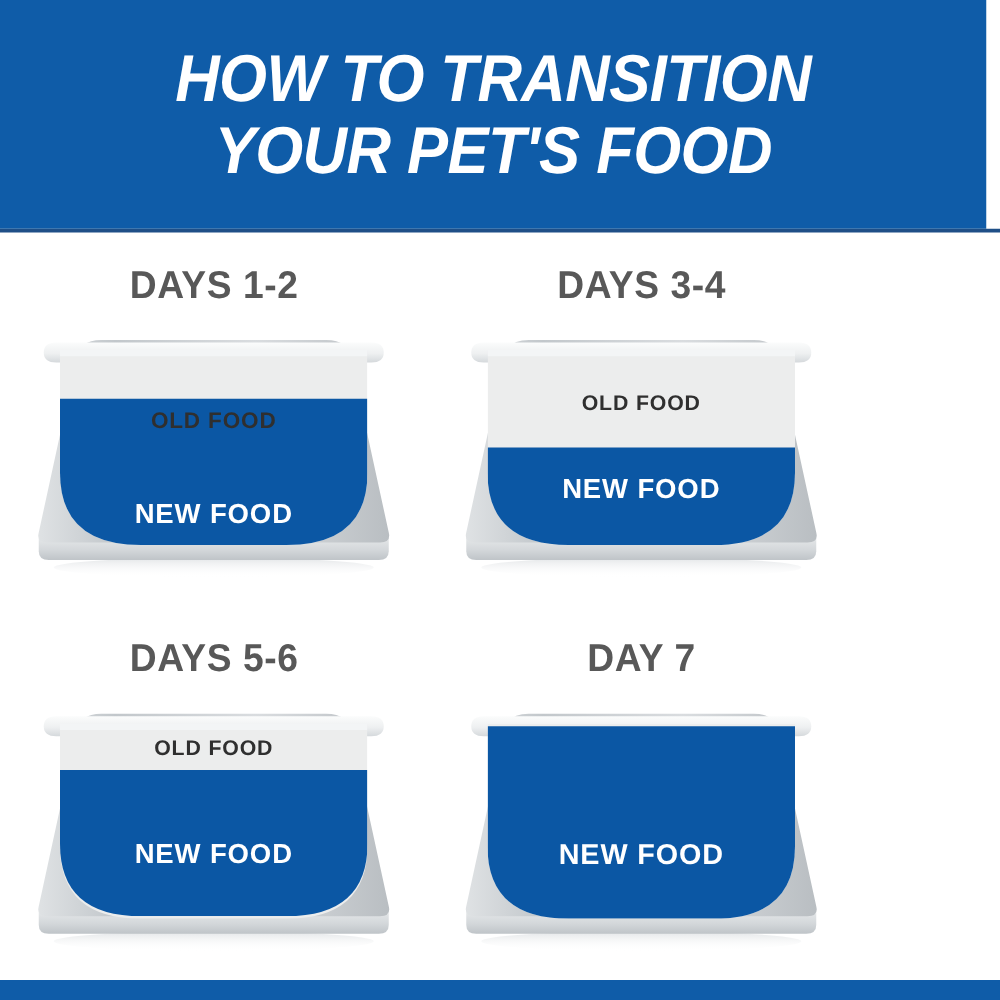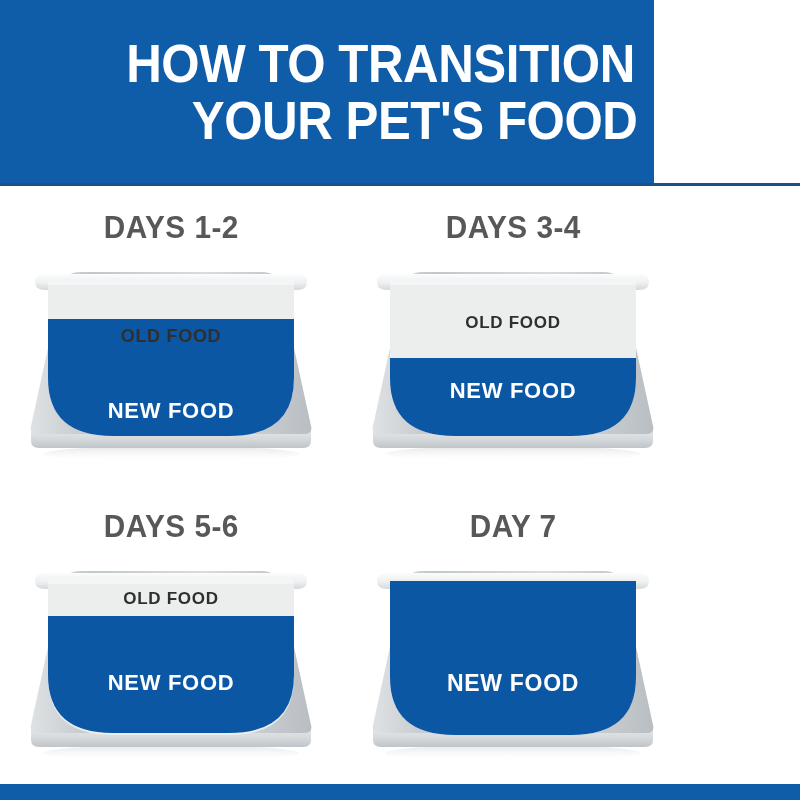--- a/index.html
+++ b/index.html
@@ -9,24 +9,24 @@
     background:#ffffff;
     font-family:"Liberation Sans", sans-serif;
     overflow:hidden;
   }
 
   .page { position:relative; width:800px; height:800px; background:#ffffff; }
 
   
   .header {
     position:absolute; left:0; top:0;
-    width:654px; height:183px;
+    width:789px; height:183px;
     background:#0f5ca8;
     display:flex; flex-direction:column;
-    align-items:flex-end; justify-content:center;
+    align-items:center; justify-content:center;font-style:italic;
   }
   .header-line {
     color:#ffffff;
     font-weight:700;
     font-size:53px;
     line-height:57px;
     letter-spacing:-0.5px;
     text-align:center;
     transform:scaleX(0.93);
     white-space:nowrap;

